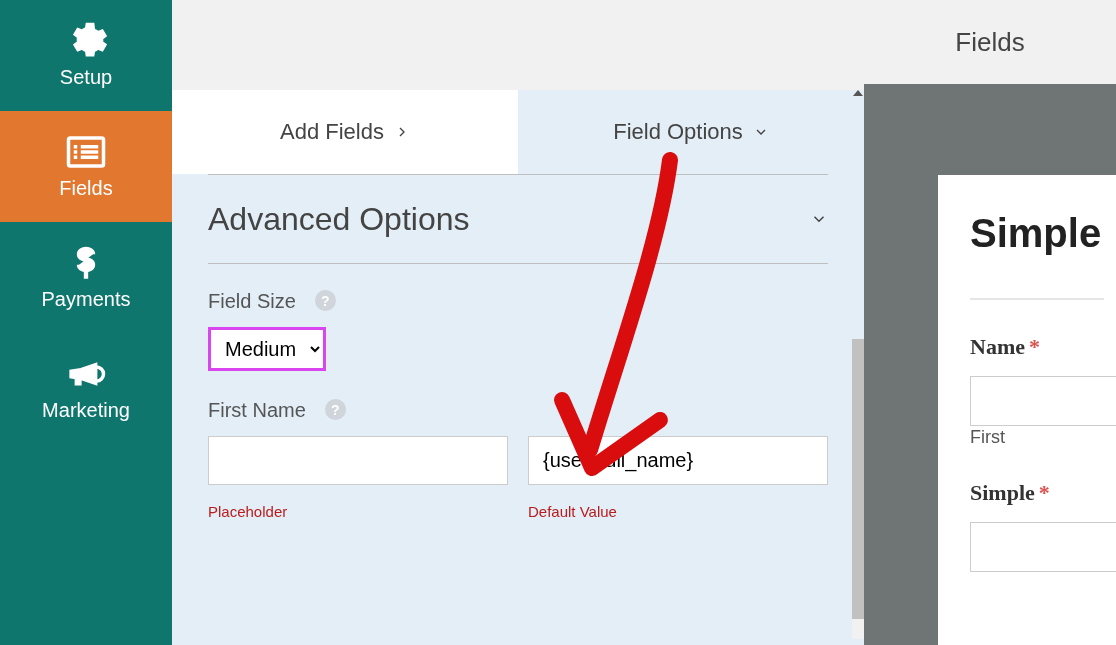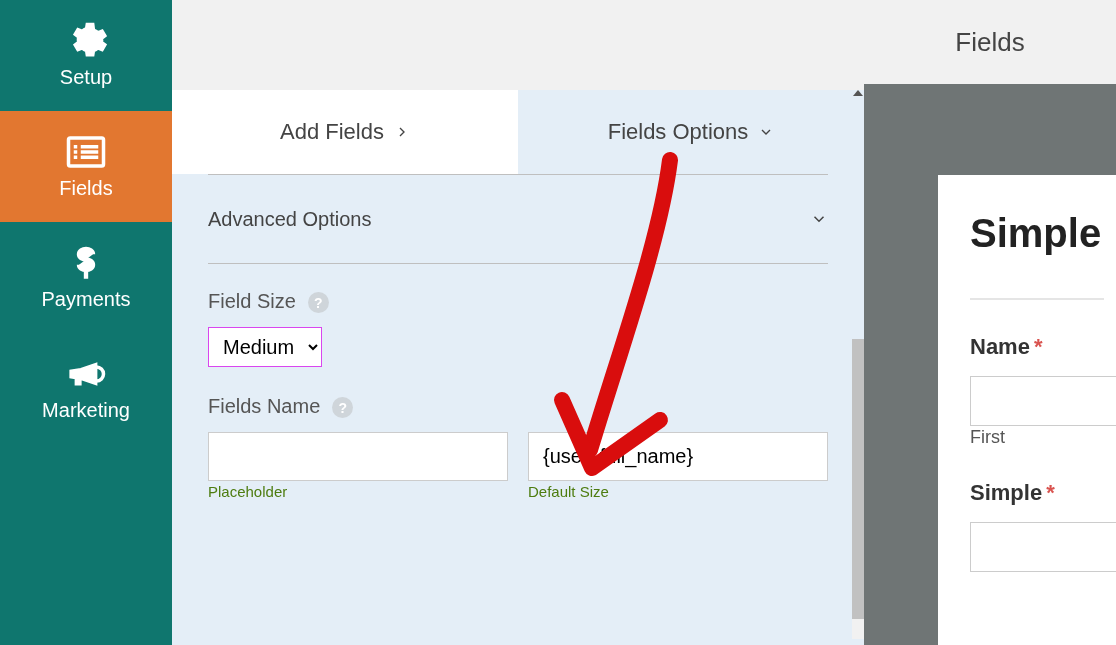--- a/index.html
+++ b/index.html
@@ -16,42 +16,42 @@
 
   
   .main { flex: 1; height: 100%; background: #f1f1f1; display: flex; flex-direction: column; position: relative; }
   .tabs { display: flex; height: 84px; margin-top: 90px; }
   .tab { flex: 1; display: flex; align-items: center; justify-content: center; font-size: 22px; color: #444; gap: 10px; cursor: pointer; }
   .tab.add { background: #fff; }
   .tab.opts { background: #e4eef7; }
   .tab svg { width: 16px; height: 16px; stroke: #444; stroke-width: 2; fill: none; }
   .panel { background: #e4eef7; flex: 1; padding: 0 36px; overflow: hidden; position: relative; }
   .panel hr { border: none; border-top: 1px solid #bfbfbf; margin: 0; }
-  .adv { display: flex; justify-content: space-between; align-items: center; height: 88px; font-size: 20px; color: #444; cursor: pointer; }
+  .adv { display: flex; justify-content: space-between; align-items: center; height: 88px; font-size: 32px; color: #444; cursor: pointer; }
   .adv svg { width: 18px; height: 18px; stroke: #444; stroke-width: 2; fill: none; }
-  .lbl { display: flex; align-items: flex-end; gap: 12px; font-size: 20px; color: #555; }
+  .lbl { display: flex; align-items: flex-start; gap: 19px; font-size: 20px; color: #555; }
   .help { width: 21px; height: 21px; border-radius: 50%; background: #cfd5da; color: #fff; font-size: 14px; font-weight: bold; display: inline-flex; align-items: center; justify-content: center; cursor: pointer; }
   .select { margin-top: 14px; margin-bottom: 28px; }
-  .select select { font-size: 20px; padding: 7px 10px; border: 1px solid #d946ef; background: #fff; }
+  .select select { font-size: 20px; padding: 7px 10px; border: 3px solid #d946ef; background: #fff; }
   .row { display: flex; gap: 20px; margin-top: 14px; }
   .col { flex: 1; display: flex; flex-direction: column; }
   .col input { width: 100%; font-size: 20px; padding: 12px 14px; border: 1px solid #ccc; background: #fff; }
-  .sublabel { font-size: 15px; color: #4d7c0f; margin-top: 2px; }
+  .sublabel { font-size: 15px; color: #b91c1c; margin-top: 18px; }
   .scrollbar { position: absolute; right: 0; top: 339px; width: 12px; height: 300px; background: #f1f1f1; }
   .scroll-thumb { background: #c1c1c1; width: 100%; height: 280px; }
   .scroll-arrow { position: absolute; right: 1px; top: 90px; width: 0; height: 0; border-left: 5px solid transparent; border-right: 5px solid transparent; border-bottom: 6px solid #555; cursor: pointer; }
 
   
   .right { width: 252px; height: 100%; background: #6f7575; display: flex; flex-direction: column; position: relative; }
   .right-header { background: #f1f1f1; height: 84px; display: flex; align-items: center; justify-content: center; font-size: 26px; color: #444; }
   .preview-card { background: #fff; position: absolute; left: 74px; top: 175px; right: 0; bottom: 0; padding: 36px 12px 0 32px; overflow: hidden; }
   .preview-card h1 { font-size: 40px; font-weight: 600; color: #222; }
   .preview-card hr { border: none; border-top: 2px solid #e5e5e5; margin: 42px 0 34px; }
   .field { margin-bottom: 32px; }
-  .field label { font-size: 22px; font-weight: 600; color: #333; }
+  .field label { font-size: 22px; font-weight: 600; color: #333; font-family: Liberation Serif, serif; }
   .req { color: #d9534f; margin-left: 4px; }
   .field input { margin-top: 16px; width: 170px; height: 50px; padding: 8px 10px; font-size: 18px; border: 1px solid #ccc; background: #fff; }
   .field .sublabel { font-size: 18px; color: #555; margin-top: 1px; }
 
   
   .arrow-annot { position: absolute; pointer-events: none; left: 378px; top: 150px; }
 </style>
 </head>
 <body>
 
@@ -104,21 +104,21 @@
 <div class="main">
 
   <div class="tabs">
     <div class="tab add">
       <span>Add Fields</span>
       <svg viewBox="0 0 24 24">
           <polyline points="9 6 15 12 9 18"></polyline>
         </svg>
     </div>
     <div class="tab opts">
-      <span>Fields Options</span>
+      <span>Field Options</span>
       <svg viewBox="0 0 24 24">
           <polyline points="6 9 12 15 18 9"></polyline>
         </svg>
     </div>
   </div>
 
   <div class="panel">
     <hr>
     <div class="adv">
       <span>Advanced Options</span>
@@ -135,31 +135,31 @@
       </div>
       <div class="select">
         <select>
           <option>Medium</option>
         </select>
       </div>
     </div>
 
     <div>
       <div class="lbl">
-        <span>Fields Name</span>
+        <span>First Name</span>
         <span class="help">?</span>
       </div>
       <div class="row">
         <div class="col">
           <input type="text" value="" style="">
           <div class="sublabel">Placeholder</div>
         </div>
         <div class="col">
           <input type="text" value="{user_full_name}" style="">
-          <div class="sublabel">Default Size</div>
+          <div class="sublabel">Default Value</div>
         </div>
       </div>
     </div>
   </div>
 
   <div class="scroll-arrow"></div>
   <div class="scrollbar">
       <div class="scroll-thumb"></div>
     </div>
 

